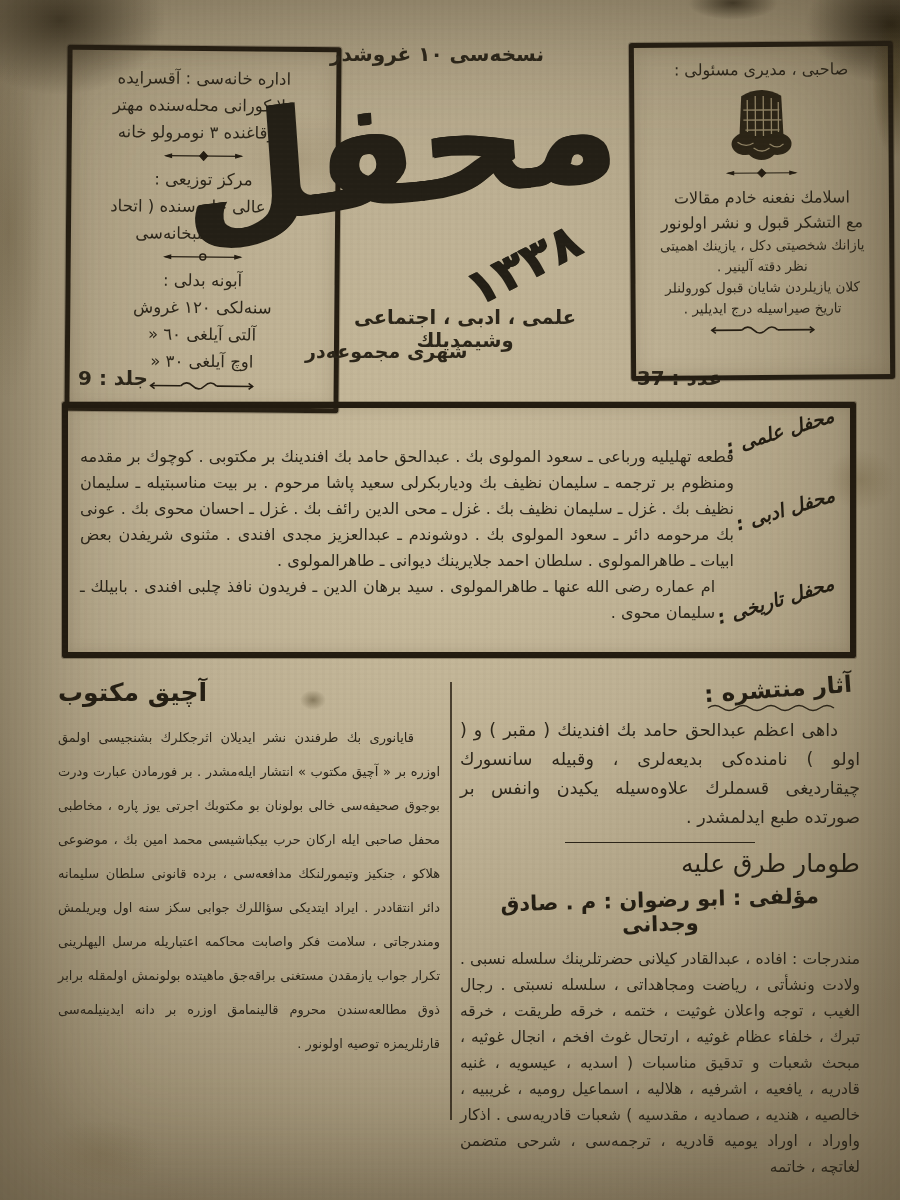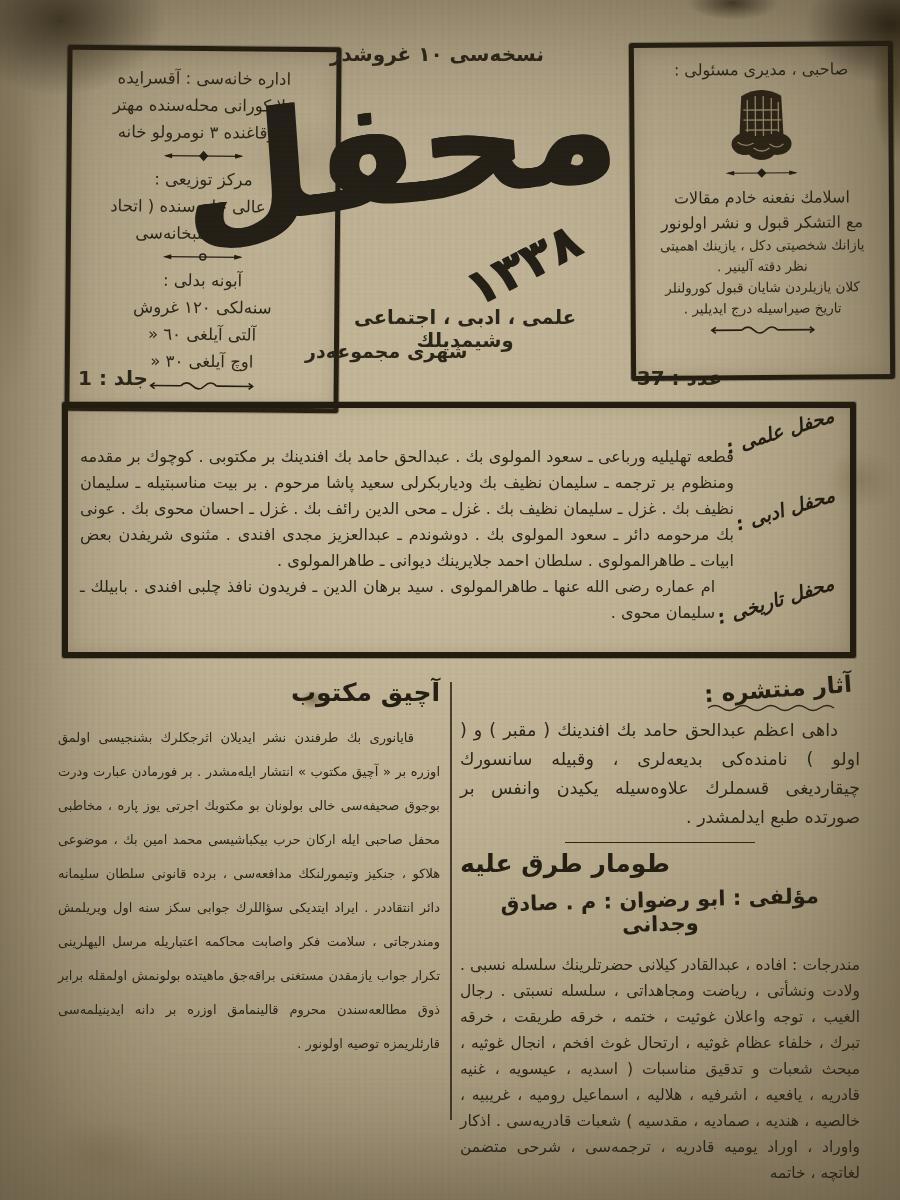--- a/index.html
+++ b/index.html
@@ -44,30 +44,30 @@
     box-shadow:0 0 0 1px rgba(36,29,18,.3), inset 0 0 14px rgba(90,76,50,.2);}
   .toc-row{display:flex;direction:rtl;align-items:center;}
   .toc-label{flex:0 0 92px;transform:rotate(-17deg);font-size:19px;font-weight:bold;font-style:italic;
     text-align:center;white-space:nowrap;color:#221c11;}
   .toc-text{flex:1;text-align:justify;}
   
   .columns{position:absolute;top:676px;left:44px;width:816px;display:flex;direction:rtl;}
   .col-right{width:400px;}
   .col-divider{flex:0 0 0;border-left:2px solid rgba(38,30,18,.78);height:438px;margin:6px 8px 0 10px;}
   .col-left{width:382px;}
-  .letter-title{text-align:right;font-size:25px;font-weight:bold;margin:2px 0 14px;color:#241e13;}
+  .letter-title{text-align:left;font-size:25px;font-weight:bold;margin:2px 0 14px;color:#241e13;}
   .letter-body{font-size:13px;line-height:34px;text-align:justify;text-indent:26px;}
   .pub-heading{display:inline-block;font-size:23px;font-weight:bold;transform:rotate(-4deg);
     margin:0 8px 0 0;color:#241e13;}
   .pub-underline{display:block;margin:2px 14px 4px 0;}
   .pub-body{font-size:17.5px;line-height:29px;text-align:justify;text-indent:22px;}
   .mid-rule{width:190px;border:0;border-top:1.5px solid #2b2418;margin:10px auto 6px;}
-  .book-title{text-align:left;font-size:25px;font-weight:bold;margin-top:4px;color:#241e13;}
+  .book-title{text-align:right;font-size:25px;font-weight:normal;margin-top:4px;color:#241e13;}
   .book-author{text-align:center;font-size:21px;font-weight:bold;margin-top:10px;transform:rotate(-1.5deg);color:#241e13;}
-  .book-contents{font-size:15.5px;line-height:26px;text-align:justify;margin-top:16px;}
+  .book-contents{font-size:15.5px;line-height:26px;text-align:justify;margin-top:10px;}
   .seal-wrap{margin:4px auto 0;width:84px;}
 </style>
 </head>
 <body>
 
 <div class="page">
 
   <div class="stain" style="left:-45px;top:-55px;width:210px;height:150px;background:radial-gradient(closest-side,#2e2617,rgba(46,38,23,0));opacity:.8;"></div>
   <div class="stain" style="left:806px;top:-36px;width:170px;height:120px;background:radial-gradient(closest-side,#241d10,rgba(36,29,16,0));opacity:.9;"></div>
   <div class="stain" style="left:688px;top:-14px;width:90px;height:34px;background:radial-gradient(closest-side,#2e2617,rgba(46,38,23,0));opacity:.8;"></div>
@@ -111,21 +111,21 @@
           <path d="M34,6 q6,-6 12,0 t12,0 t12,0"></path>
           <path d="M70,6 H106"></path>
           <path d="M8,3 l-4,3 4,3"></path>
           <path d="M102,3 l4,3 -4,3"></path>
         </g>
       </svg>
   </div>
 
   <div class="issue-row">
     <span>عدد : 37</span>
-    <span>جلد : 1</span>
+    <span>جلد : 9</span>
   </div>
 
   <div class="price">نسخه‌سى ١٠ غروشدر</div>
   <div class="big-title">محفل</div>
   <div class="big-year">١٣٣٨</div>
   <div class="subtitle1">علمى ، ادبى ، اجتماعى وشيمديلك</div>
   <div class="subtitle2">شهرى مجموعه‌در</div>
 
   <div class="box box-right">
     <div>صاحبى ، مديرى مسئولى :</div>

